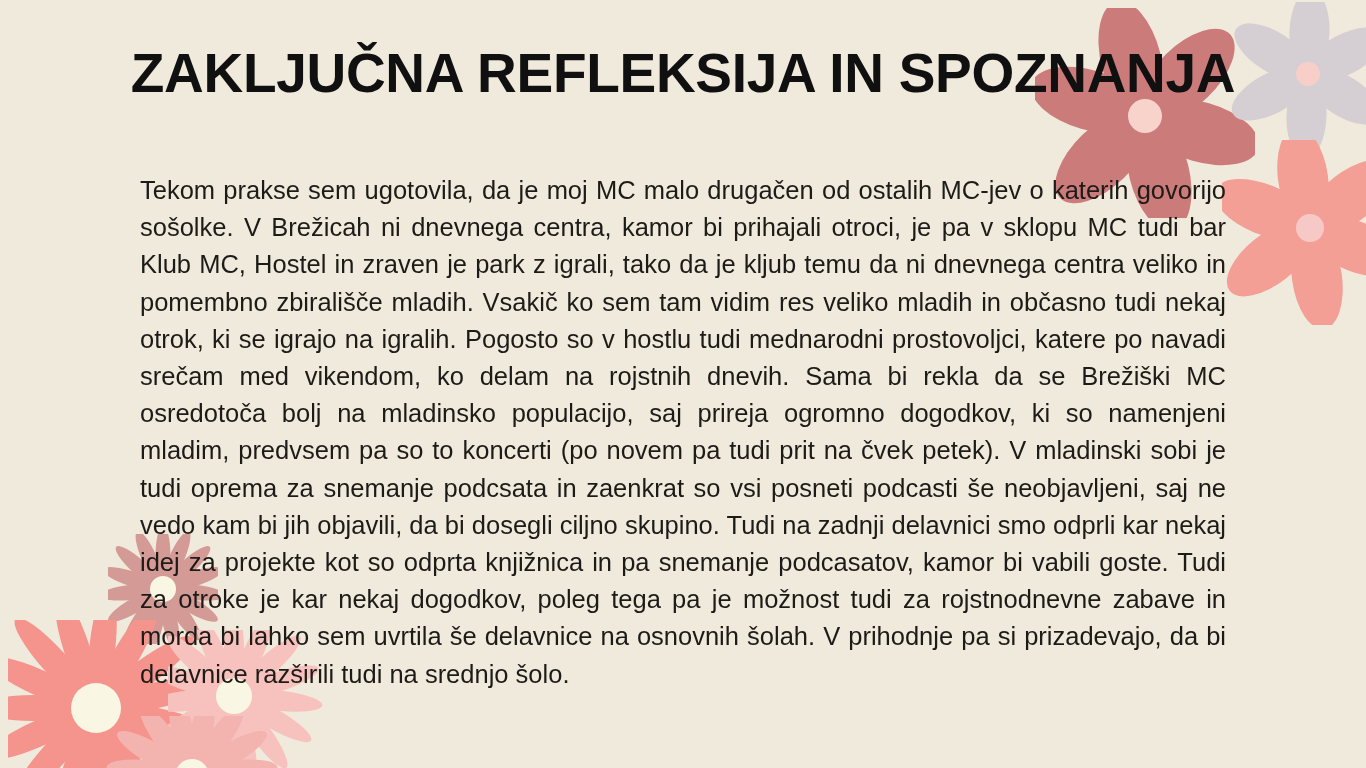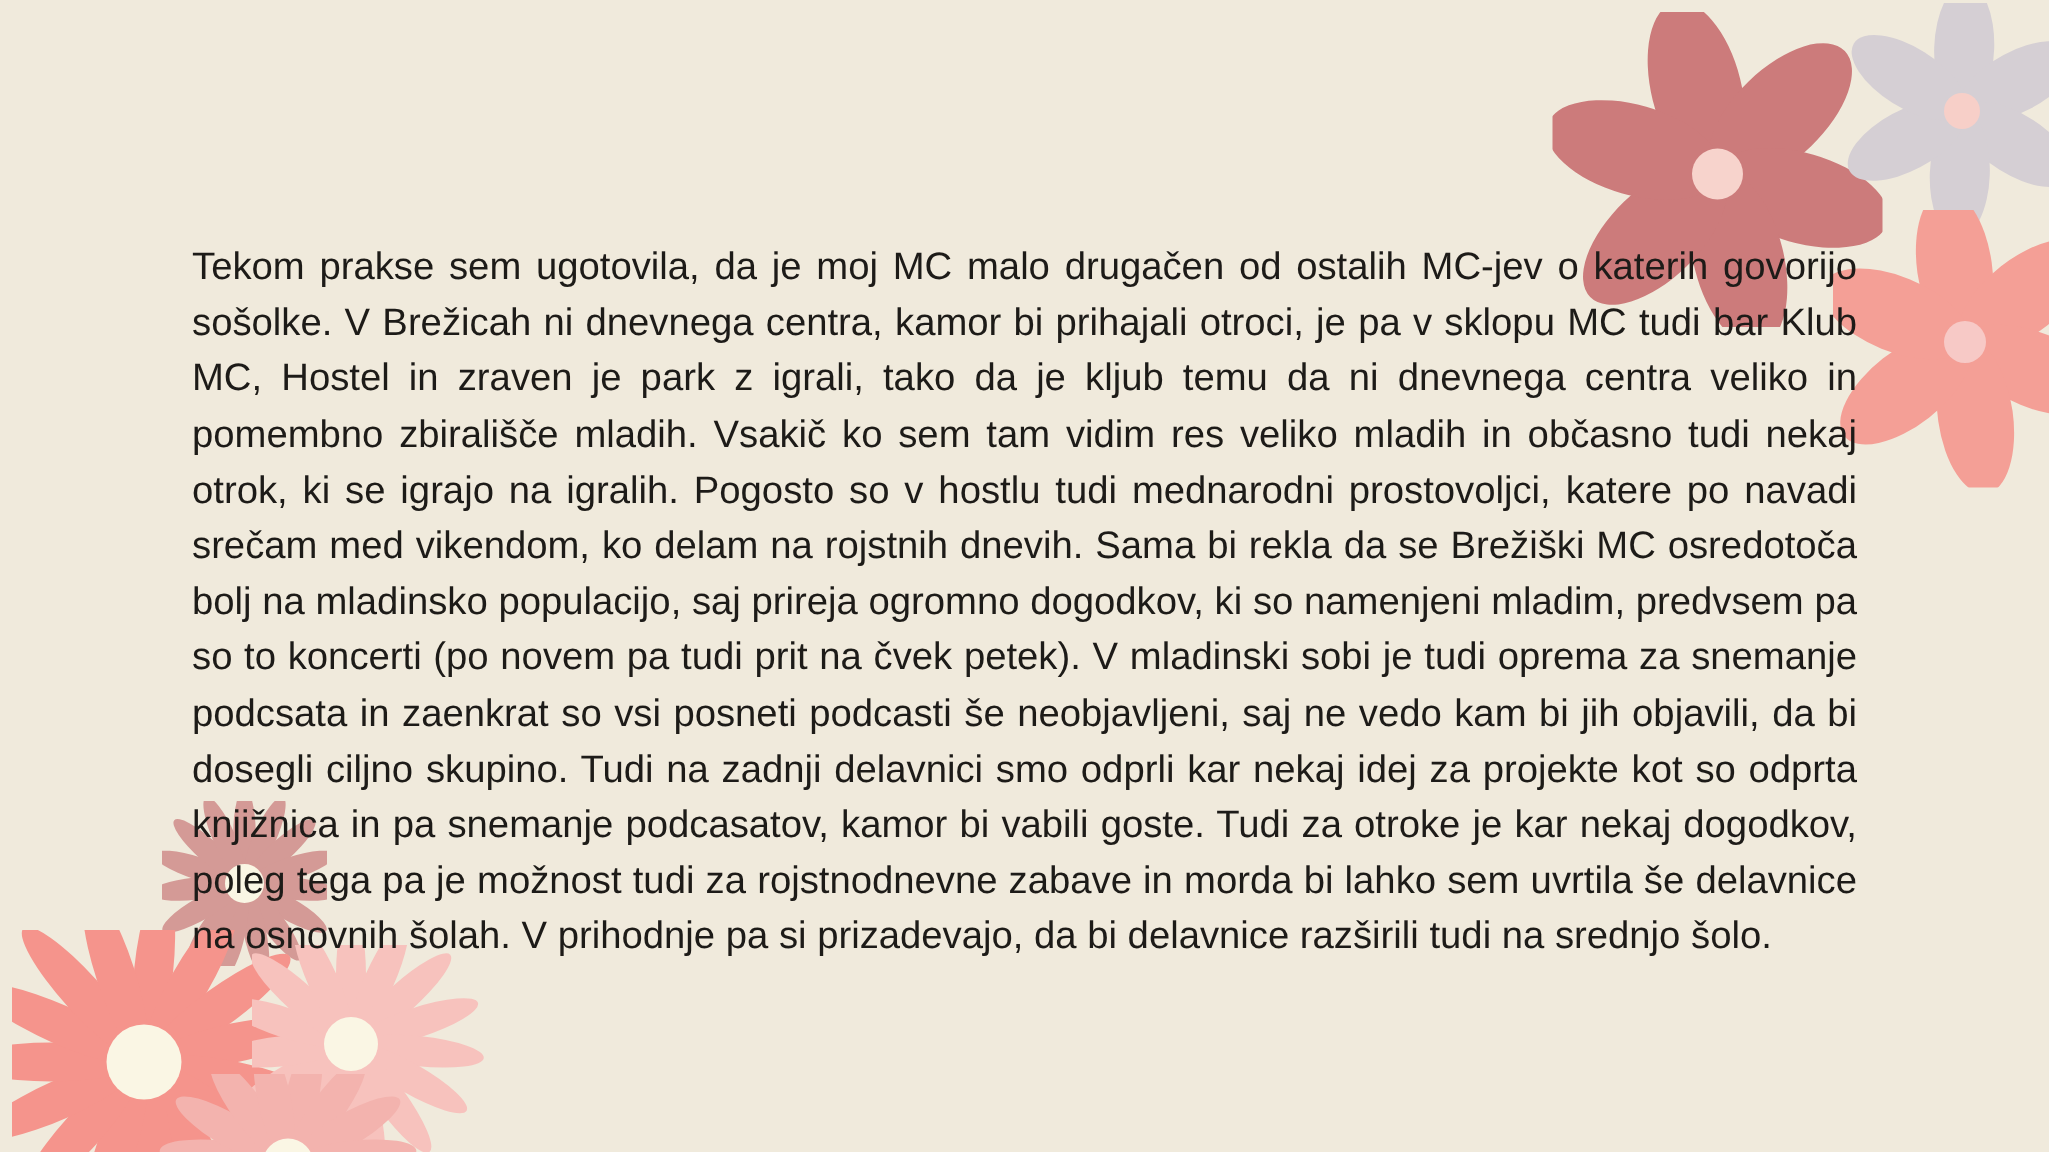--- a/index.html
+++ b/index.html
@@ -54,21 +54,21 @@
 
   
   #body-wrap {
     position: absolute;
     top: 160px;
     left: 128px;
     width: 1110px;
     z-index: 4;
   }
   #body-text {
-    margin: 0;
+    margin: 12px;
     font-family: "Liberation Sans", sans-serif;
     font-size: 25.5px;
     line-height: 37.2px;
     color: #1d1b18;
     text-align: justify;
     text-justify: inter-word;
     hyphens: none;
   }
 </style>
 </head>
@@ -197,18 +197,21 @@
           <ellipse cx="0" cy="-44" rx="11" ry="42" transform="rotate(300)"></ellipse>
           <ellipse cx="0" cy="-44" rx="11" ry="42" transform="rotate(324)"></ellipse>
           <ellipse cx="0" cy="-44" rx="11" ry="42" transform="rotate(348)"></ellipse>
         </g>
         <circle cx="0" cy="0" r="17" fill="#faf6e4"></circle>
       </g>
     </svg>
 
   </div>
 
+  <div id="title-wrap">
+    <h1 id="slide-title">ZAKLJUČNA REFLEKSIJA IN SPOZNANJA</h1>
+  </div>
 
   <div id="body-wrap">
     <p id="body-text">Tekom prakse sem ugotovila, da je moj MC malo drugačen od ostalih MC-jev o katerih govorijo sošolke. V Brežicah ni dnevnega centra, kamor bi prihajali otroci, je pa v sklopu MC tudi bar Klub MC, Hostel in zraven je park z igrali, tako da je kljub temu da ni dnevnega centra veliko in pomembno zbirališče mladih. Vsakič ko sem tam vidim res veliko mladih in občasno tudi nekaj otrok, ki se igrajo na igralih. Pogosto so v hostlu tudi mednarodni prostovoljci, katere po navadi srečam med vikendom, ko delam na rojstnih dnevih. Sama bi rekla da se Brežiški MC osredotoča bolj na mladinsko populacijo, saj prireja ogromno dogodkov, ki so namenjeni mladim, predvsem pa so to koncerti (po novem pa tudi prit na čvek petek). V mladinski sobi je tudi oprema za snemanje podcsata in zaenkrat so vsi posneti podcasti še neobjavljeni, saj ne vedo kam bi jih objavili, da bi dosegli ciljno skupino. Tudi na zadnji delavnici smo odprli kar nekaj idej za projekte kot so odprta knjižnica in pa snemanje podcasatov, kamor bi vabili goste. Tudi za otroke je kar nekaj dogodkov, poleg tega pa je možnost tudi za rojstnodnevne zabave in morda bi lahko sem uvrtila še delavnice na osnovnih šolah. V prihodnje pa si prizadevajo, da bi delavnice razširili tudi na srednjo šolo.</p>
   </div>
 
 </div>
 
 </body></html>

